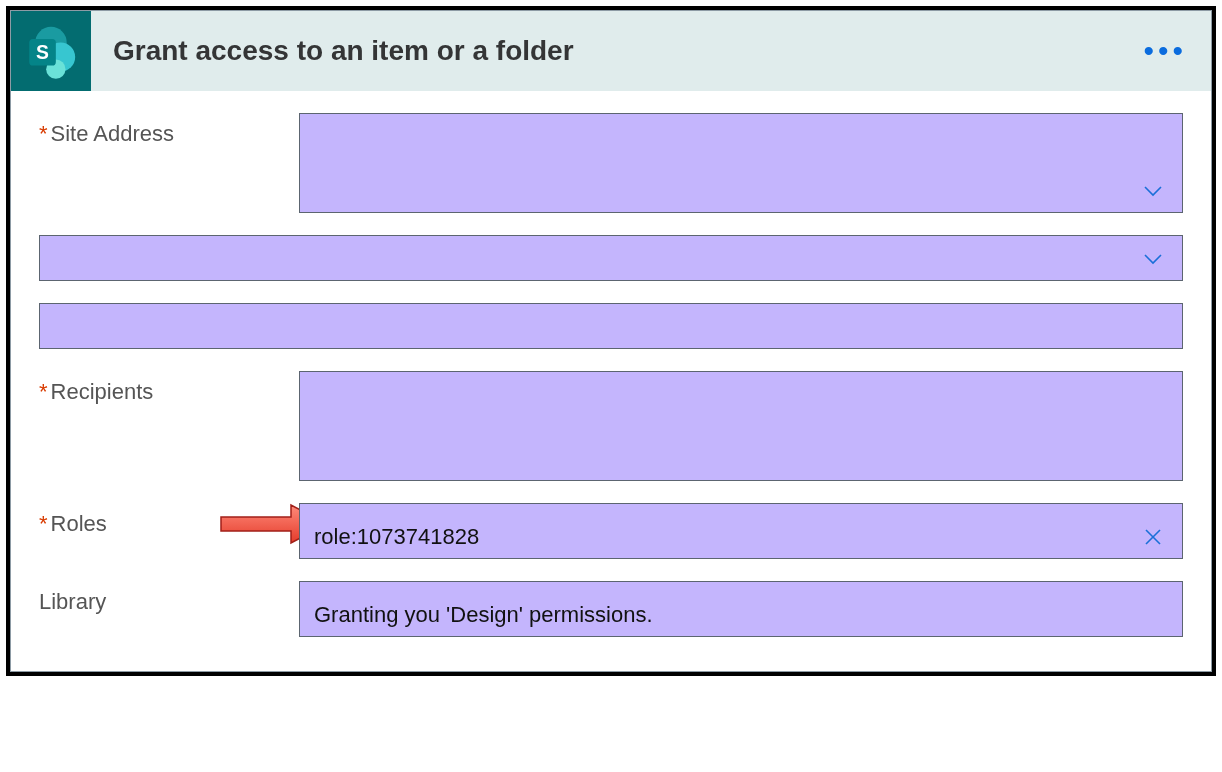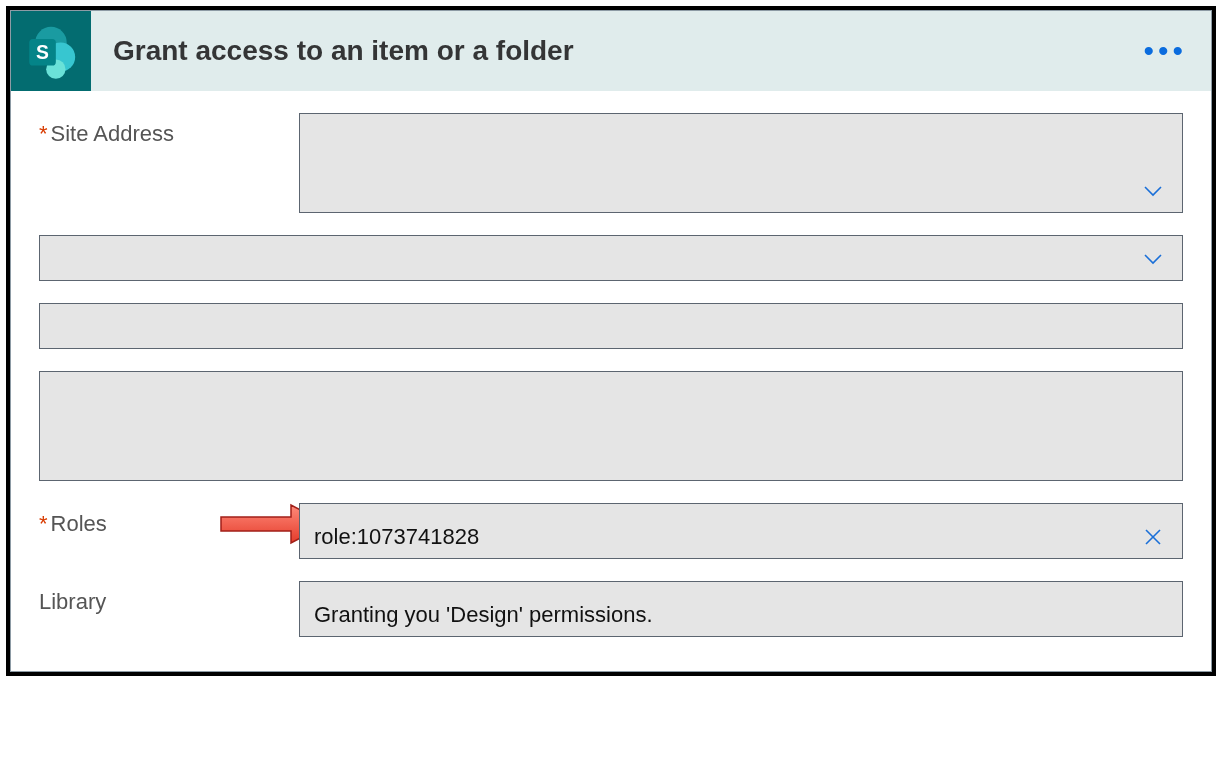--- a/index.html
+++ b/index.html
@@ -66,21 +66,21 @@
     font-weight: 400;
   }
   .req { color: #d83b01; margin-right: 3px; }
   .field {
     flex: 1;
     position: relative;
   }
   .input-box {
     width: 100%;
     border: 1px solid #5c6570;
-    background: #e5e5e5;
+    background: #c4b5fd;
     padding: 20px 48px 8px 14px;
     font-size: 22px;
     min-height: 46px;
     color: #111;
     display: flex;
     align-items: center;
   }
   .input-box.large { min-height: 100px; align-items: flex-start; }
   .input-box.tall  { min-height: 110px; align-items: flex-start; }
   .chevron, .clear-x {
@@ -155,20 +155,23 @@
 
       <div class="row">
         <div class="field">
           <div class="input-box">
               <span></span>
             </div>
         </div>
       </div>
 
       <div class="row">
+        <div class="label">
+          <span class="req">*</span><span>Recipients</span>
+        </div>
         <div class="field">
           <div class="input-box tall">
               <span></span>
             </div>
         </div>
       </div>
 
       <div class="row">
         <div class="label label-rel">
           <span class="req">*</span><span>Roles</span>

